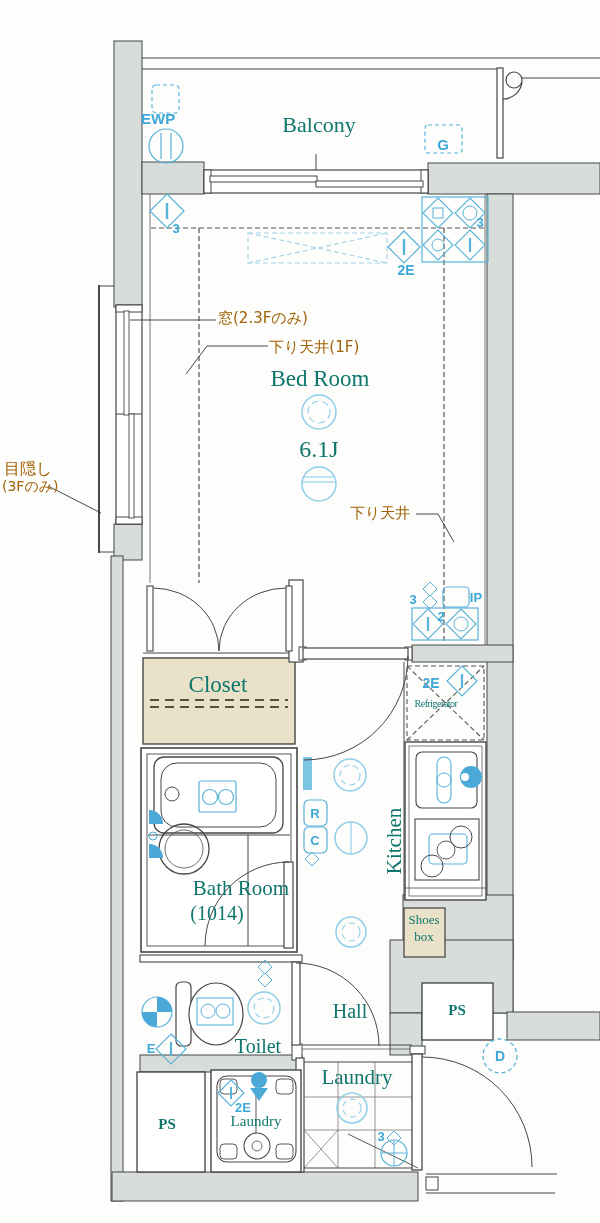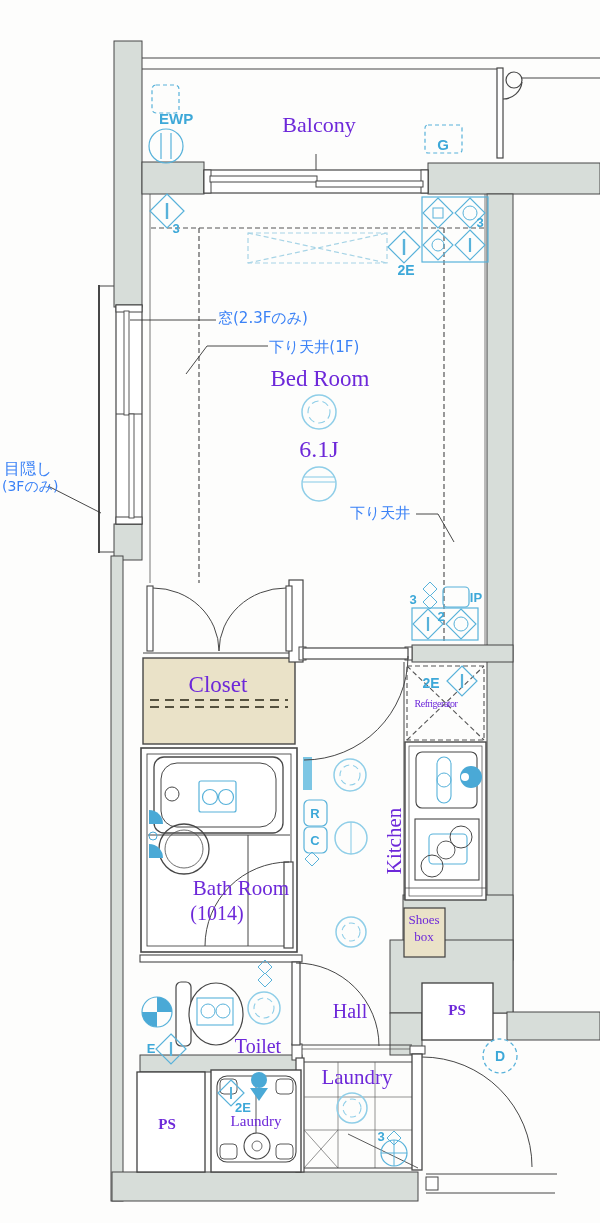--- a/index.html
+++ b/index.html
@@ -1,21 +1,21 @@
 <!DOCTYPE html>
 <html><head>
 <meta charset="utf-8">
 <style>
   html,body{margin:0;padding:0;background:#fff;}
   .plan{position:relative;width:600px;height:1223px;background:#fdfdfc;overflow:hidden;
         font-family:"Liberation Sans","DejaVu Sans",sans-serif;}
   .plan svg{position:absolute;left:0;top:0;}
   .t{position:absolute;white-space:nowrap;z-index:3;}
-  .serif{font-family:"Liberation Serif","DejaVu Serif",serif;color:#6d28d9;}
-  .jp{font-family:"DejaVu Sans","Liberation Sans",sans-serif;color:#3b82f6;font-size:15px;}
+  .serif{font-family:"Liberation Serif","DejaVu Serif",serif;color:#0f766e;}
+  .jp{font-family:"DejaVu Sans","Liberation Sans",sans-serif;color:#a16207;font-size:15px;}
   .blue{color:#3da8d8;font-weight:bold;font-family:"Liberation Sans","DejaVu Sans",sans-serif;}
   .ctr{transform:translate(-50%,-50%);}
   .vtext{writing-mode:vertical-rl;transform:translate(-50%,-50%) rotate(180deg);}
 </style>
 </head>
 <body>
 
 <div class="plan">
 <svg width="600" height="1223" viewBox="0 0 600 1223">
 
@@ -333,21 +333,21 @@
   <div class="t serif ctr" style="left:424px;top:937px;font-size:13px;text-align:center;">box</div>
   <div class="t serif ctr" style="left:167px;top:1124px;font-size:15px;font-weight:bold;">PS</div>
   <div class="t serif ctr" style="left:457px;top:1010px;font-size:15px;font-weight:bold;">PS</div>
 
   <div class="t jp" style="left:218px;top:309px;">窓(2.3Fのみ)</div>
   <div class="t jp" style="left:269px;top:338px;">下り天井(1F)</div>
   <div class="t jp" style="left:350px;top:504px;">下り天井</div>
   <div class="t jp" style="left:4px;top:459px;font-size:16px;">目隠し</div>
   <div class="t jp" style="left:2px;top:478px;font-size:14px;">(3Fのみ)</div>
 
-  <div class="t blue" style="left:141px;top:110px;font-size:15px;padding-left:18px;">EWP</div>
+  <div class="t blue" style="left:141px;top:110px;font-size:15px;">EWP</div>
   <div class="t blue ctr" style="left:443px;top:144px;font-size:15px;">G</div>
   <div class="t blue ctr" style="left:176px;top:228px;font-size:13px;">3</div>
   <div class="t blue ctr" style="left:480px;top:222px;font-size:13px;">3</div>
   <div class="t blue ctr" style="left:406px;top:270px;font-size:14px;">2E</div>
   <div class="t blue ctr" style="left:413px;top:599px;font-size:13px;">3</div>
   <div class="t blue ctr" style="left:456px;top:597px;font-size:13px;padding-left:40px;">IP</div>
   <div class="t blue ctr" style="left:441px;top:616px;font-size:13px;">2</div>
   <div class="t blue ctr" style="left:431px;top:683px;font-size:14px;">2E</div>
   <div class="t blue ctr" style="left:315px;top:813px;font-size:13px;">R</div>
   <div class="t blue ctr" style="left:315px;top:840px;font-size:13px;">C</div>

